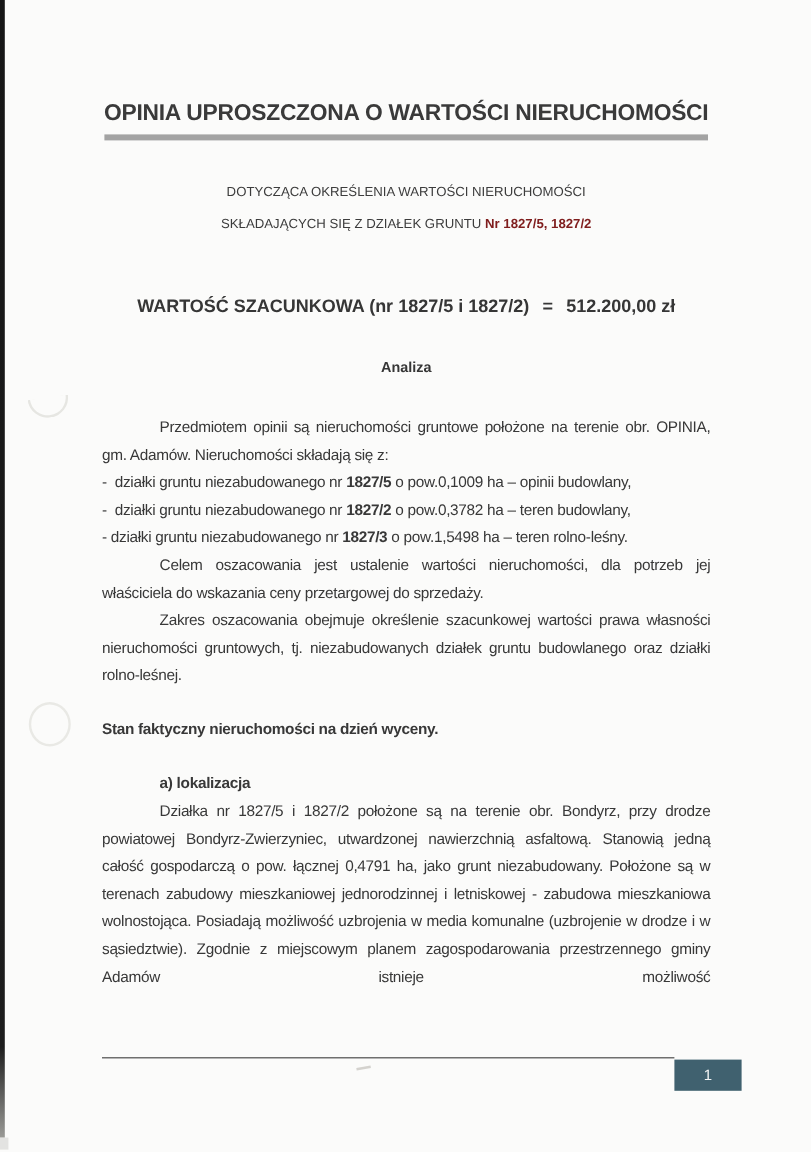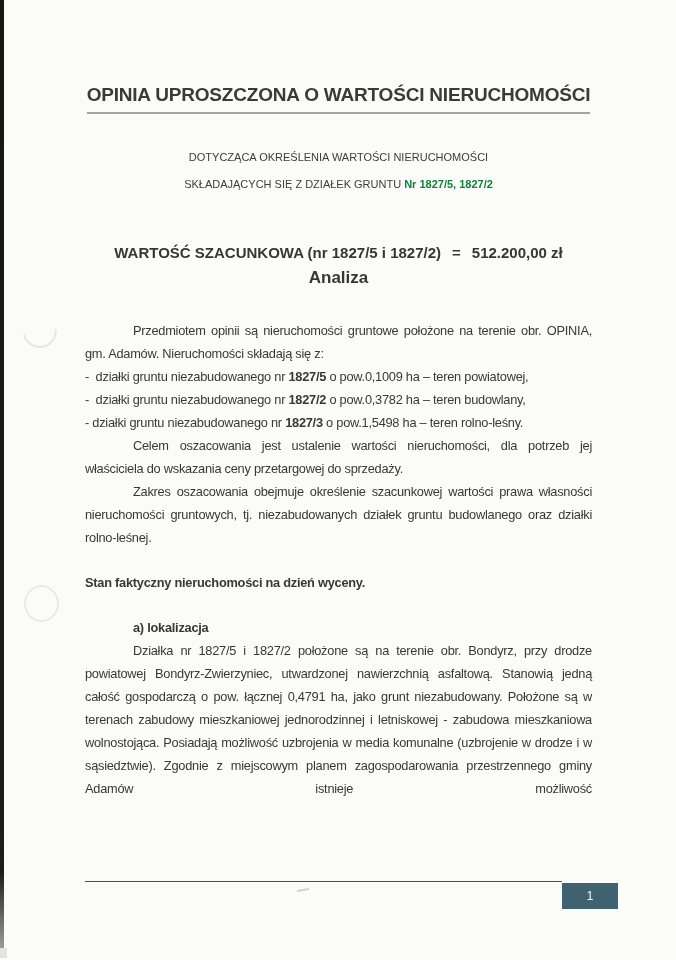--- a/index.html
+++ b/index.html
@@ -37,31 +37,31 @@
   }
 
   
   .content { position: absolute; left: 85px; top: 0; width: 507px; }
 
   .title-wrap { margin-top: 84px; text-align: center; }
   .title-wrap .title {
     display: inline-block;
     font-size: 19px; font-weight: bold; letter-spacing: -0.2px;
     color: #3a3a3a;
-    border-bottom: 2px solid #a3a3a3;
+    border-bottom: 5px solid #a3a3a3;
     padding-bottom: 6px;
   }
 
   .subtitle { margin-top: 30px; text-align: center; font-size: 11px; line-height: 27px; color: #3c3c3c; }
-  .subtitle b { font-weight: bold; color: #15803d; }
+  .subtitle b { font-weight: bold; color: #7f1d1d; }
 
   .values { margin-top: 39px; text-align: center; font-size: 15px; font-weight: bold; line-height: 31px; color: #363636; }
   .values .eq { display: inline-block; margin: 0 11px; }
 
-  .analiza { text-align: center; font-size: 17px; font-weight: bold; color: #363636; }
+  .analiza { margin-top: 28px; text-align: center; font-size: 12px; font-weight: bold; color: #363636; }
 
   .body-text { margin-top: 31px; font-size: 12.8px; line-height: 23px; letter-spacing: -0.25px; }
   .body-text p { margin: 0; }
   .just { text-align: justify; }
   .indent { text-indent: 48px; }
   .list-item { text-align: left; white-space: pre-wrap; }
   .list-item b { font-weight: bold; }
   .section-head { font-weight: bold; margin-top: 22px !important; }
   .subhead { font-weight: bold; margin-top: 22px !important; padding-left: 48px; }
   .last-just { text-align-last: justify; }
@@ -104,21 +104,21 @@
       <div>
         <span>WARTOŚĆ SZACUNKOWA (nr 1827/5 i 1827/2)</span><span class="eq">=</span><span>512.200,00 zł</span>
       </div>
     </div>
 
     <div class="analiza">Analiza</div>
 
     <div class="body-text">
       <p class="just indent">Przedmiotem opinii są nieruchomości gruntowe położone na terenie obr. OPINIA, gm. Adamów.  Nieruchomości składają się z:</p>
 
-      <p class="list-item"><span>-  działki gruntu niezabudowanego nr </span><b>1827/5</b><span> o pow.0,1009 ha – teren powiatowej,</span></p>
+      <p class="list-item"><span>-  działki gruntu niezabudowanego nr </span><b>1827/5</b><span> o pow.0,1009 ha – opinii budowlany,</span></p>
       <p class="list-item"><span>-  działki gruntu niezabudowanego nr </span><b>1827/2</b><span> o pow.0,3782 ha – teren budowlany,</span></p>
       <p class="list-item"><span>- działki gruntu niezabudowanego nr </span><b>1827/3</b><span> o pow.1,5498 ha – teren rolno-leśny.</span></p>
 
       <p class="just indent">Celem oszacowania jest ustalenie wartości nieruchomości, dla potrzeb jej właściciela do wskazania ceny przetargowej do sprzedaży.</p>
       <p class="just indent">Zakres oszacowania obejmuje określenie szacunkowej wartości prawa własności nieruchomości gruntowych, tj.  niezabudowanych działek gruntu budowlanego oraz działki rolno-leśnej.</p>
 
       <p class="section-head">Stan faktyczny nieruchomości na dzień wyceny.</p>
       <p class="subhead">a) lokalizacja</p>
 
       <p class="just indent last-just">Działka nr 1827/5 i 1827/2 położone są na terenie obr. Bondyrz, przy drodze powiatowej Bondyrz-Zwierzyniec, utwardzonej nawierzchnią asfaltową. Stanowią jedną całość gospodarczą o pow. łącznej 0,4791 ha, jako grunt niezabudowany. Położone są w terenach zabudowy mieszkaniowej jednorodzinnej i letniskowej - zabudowa mieszkaniowa wolnostojąca. Posiadają możliwość uzbrojenia w media komunalne (uzbrojenie w drodze i w sąsiedztwie). Zgodnie z miejscowym planem zagospodarowania przestrzennego gminy Adamów istnieje możliwość</p>

